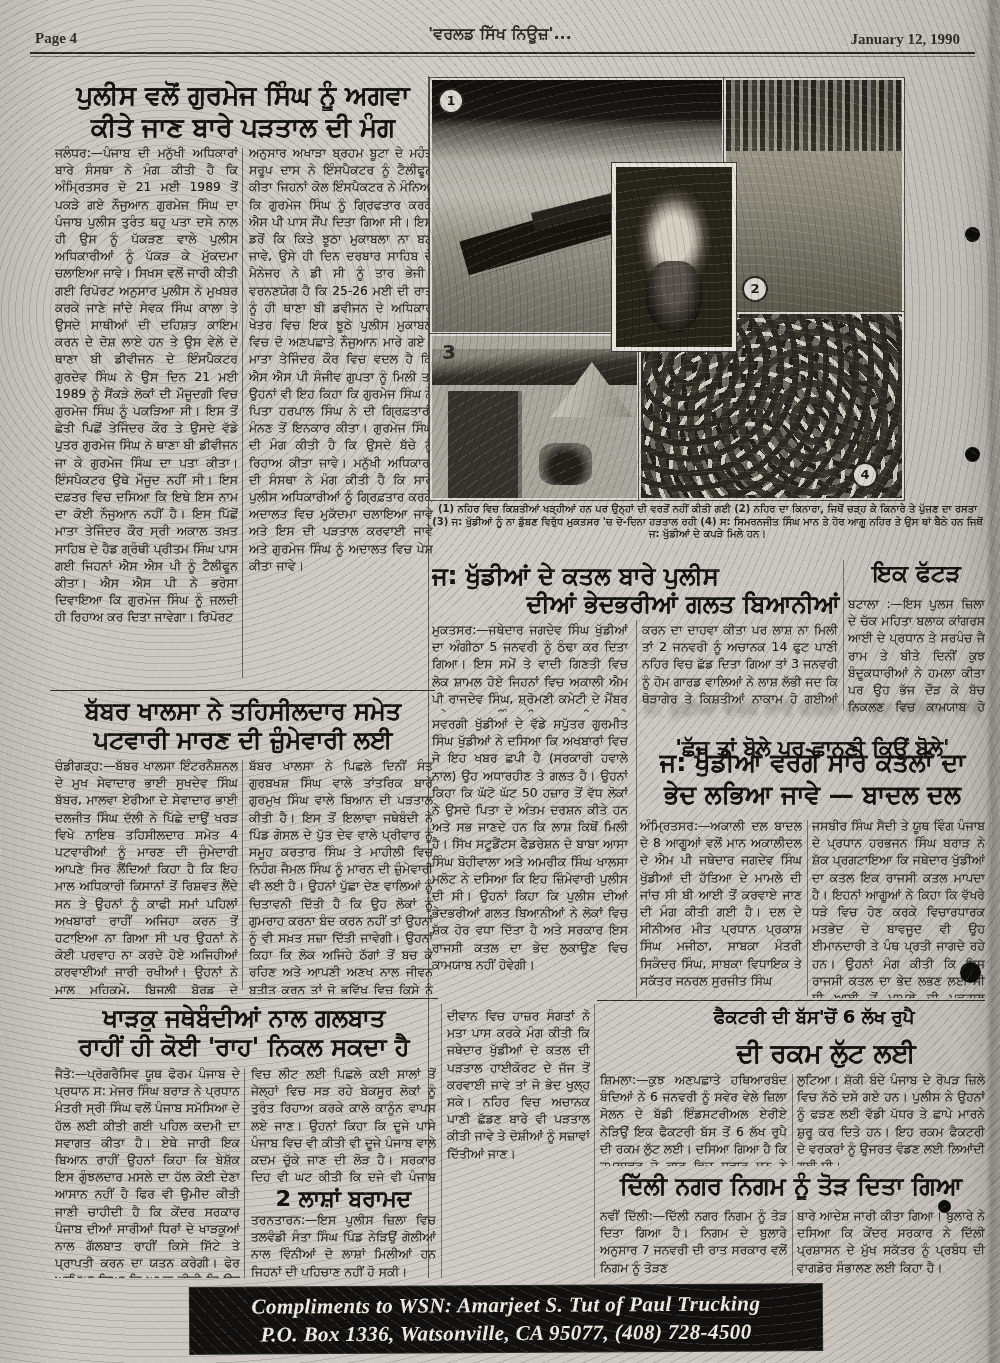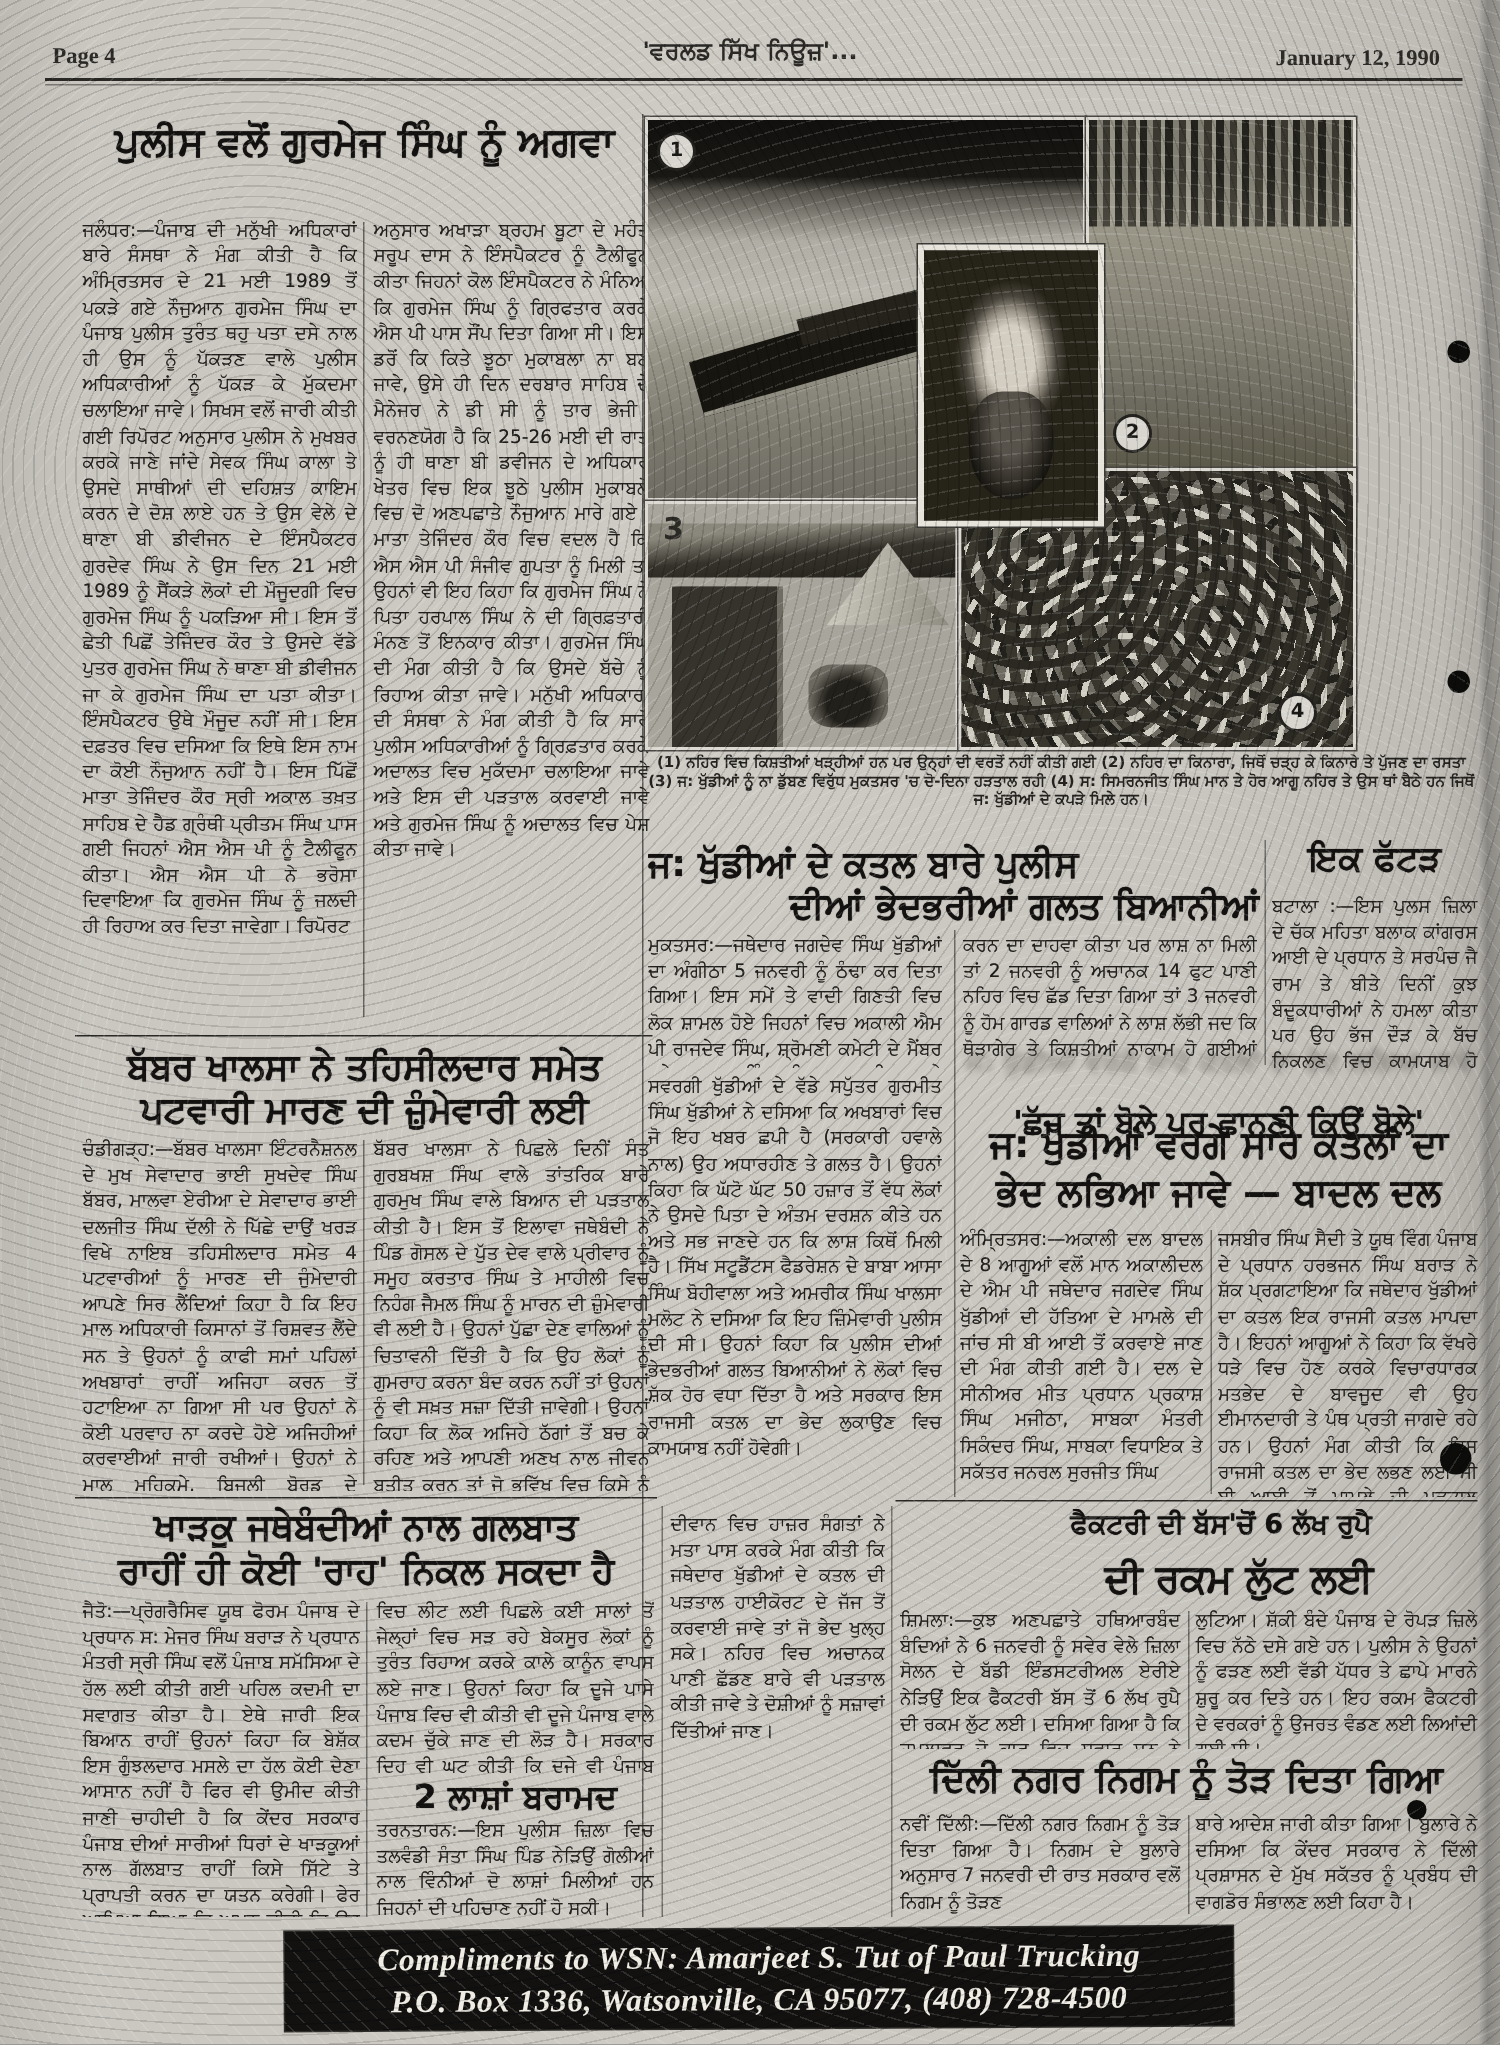--- a/index.html
+++ b/index.html
@@ -35,20 +35,21 @@
 
 <div class="page">
 
   <div class="abs serif" style="left:35px;top:30px;font-size:15px;font-weight:700;color:#2c2b28;">Page 4</div>
   <div class="abs" style="left:300px;top:24px;width:400px;text-align:center;font-size:16px;font-weight:700;color:#2a2926;">'ਵਰਲਡ ਸਿੱਖ ਨਿਊਜ਼'...</div>
   <div class="abs serif" style="right:40px;top:31px;font-size:15px;font-weight:700;color:#2c2b28;margin-left:12px;">January 12, 1990</div>
   <div class="rule" style="left:30px;top:52px;width:945px;height:2px;"></div>
   <div class="rule" style="left:30px;top:56px;width:945px;height:1px;opacity:.5;"></div>
 
   <div class="abs hl" style="left:48px;top:80px;width:390px;font-size:26px;">ਪੁਲੀਸ ਵਲੋਂ ਗੁਰਮੇਜ ਸਿੰਘ ਨੂੰ ਅਗਵਾ</div>
+  <div class="abs hl" style="left:48px;top:112px;width:390px;font-size:26px;">ਕੀਤੇ ਜਾਣ ਬਾਰੇ ਪੜਤਾਲ ਦੀ ਮੰਗ</div>
   <div class="abs body-txt" style="left:55px;top:145px;width:183px;height:535px;">ਜਲੰਧਰ:—ਪੰਜਾਬ ਦੀ ਮਨੁੱਖੀ ਅਧਿਕਾਰਾਂ ਬਾਰੇ ਸੰਸਥਾ ਨੇ ਮੰਗ ਕੀਤੀ ਹੈ ਕਿ ਅੰਮ੍ਰਿਤਸਰ ਦੇ 21 ਮਈ 1989 ਤੋਂ ਪਕੜੇ ਗਏ ਨੌਜੁਆਨ ਗੁਰਮੇਜ ਸਿੰਘ ਦਾ ਪੰਜਾਬ ਪੁਲੀਸ ਤੁਰੰਤ ਥਹੁ ਪਤਾ ਦਸੇ ਨਾਲ ਹੀ ਉਸ ਨੂੰ ਪੱਕੜਣ ਵਾਲੇ ਪੁਲੀਸ ਅਧਿਕਾਰੀਆਂ ਨੂੰ ਪੱਕੜ ਕੇ ਮੁੱਕਦਮਾ ਚਲਾਇਆ ਜਾਵੇ। ਸਿਖਸ ਵਲੋਂ ਜਾਰੀ ਕੀਤੀ ਗਈ ਰਿਪੋਰਟ ਅਨੁਸਾਰ ਪੁਲੀਸ ਨੇ ਮੁਖਬਰ ਕਰਕੇ ਜਾਣੇ ਜਾਂਦੇ ਸੇਵਕ ਸਿੰਘ ਕਾਲਾ ਤੇ ਉਸਦੇ ਸਾਥੀਆਂ ਦੀ ਦਹਿਸ਼ਤ ਕਾਇਮ ਕਰਨ ਦੇ ਦੋਸ਼ ਲਾਏ ਹਨ ਤੇ ਉਸ ਵੇਲੇ ਦੇ ਥਾਣਾ ਬੀ ਡੀਵੀਜਨ ਦੇ ਇੰਸਪੈਕਟਰ ਗੁਰਦੇਵ ਸਿੰਘ ਨੇ ਉਸ ਦਿਨ 21 ਮਈ 1989 ਨੂੰ ਸੈਂਕੜੇ ਲੋਕਾਂ ਦੀ ਮੌਜੂਦਗੀ ਵਿਚ ਗੁਰਮੇਜ ਸਿੰਘ ਨੂੰ ਪਕੜਿਆ ਸੀ। ਇਸ ਤੋਂ ਛੇਤੀ ਪਿਛੋਂ ਤੇਜਿੰਦਰ ਕੌਰ ਤੇ ਉਸਦੇ ਵੱਡੇ ਪੁਤਰ ਗੁਰਮੇਜ ਸਿੰਘ ਨੇ ਥਾਣਾ ਬੀ ਡੀਵੀਜਨ ਜਾ ਕੇ ਗੁਰਮੇਜ ਸਿੰਘ ਦਾ ਪਤਾ ਕੀਤਾ। ਇੰਸਪੈਕਟਰ ਉਥੇ ਮੌਜੂਦ ਨਹੀਂ ਸੀ। ਇਸ ਦਫ਼ਤਰ ਵਿਚ ਦਸਿਆ ਕਿ ਇਥੇ ਇਸ ਨਾਮ ਦਾ ਕੋਈ ਨੌਜੁਆਨ ਨਹੀਂ ਹੈ। ਇਸ ਪਿੱਛੋਂ ਮਾਤਾ ਤੇਜਿੰਦਰ ਕੌਰ ਸ੍ਰੀ ਅਕਾਲ ਤਖ਼ਤ ਸਾਹਿਬ ਦੇ ਹੈਡ ਗ੍ਰੰਥੀ ਪ੍ਰੀਤਮ ਸਿੰਘ ਪਾਸ ਗਈ ਜਿਹਨਾਂ ਐਸ ਐਸ ਪੀ ਨੂੰ ਟੈਲੀਫੂਨ ਕੀਤਾ। ਐਸ ਐਸ ਪੀ ਨੇ ਭਰੋਸਾ ਦਿਵਾਇਆ ਕਿ ਗੁਰਮੇਜ ਸਿੰਘ ਨੂੰ ਜਲਦੀ ਹੀ ਰਿਹਾਅ ਕਰ ਦਿਤਾ ਜਾਵੇਗਾ। ਰਿਪੋਰਟ</div>
   <div class="abs body-txt" style="left:249px;top:145px;width:184px;height:535px;">ਅਨੁਸਾਰ ਅਖਾੜਾ ਬ੍ਰਹਮ ਬੂਟਾ ਦੇ ਮਹੰਤ ਸਰੂਪ ਦਾਸ ਨੇ ਇੰਸਪੈਕਟਰ ਨੂੰ ਟੈਲੀਫੂਨ ਕੀਤਾ ਜਿਹਨਾਂ ਕੋਲ ਇੰਸਪੈਕਟਰ ਨੇ ਮੰਨਿਆ ਕਿ ਗੁਰਮੇਜ ਸਿੰਘ ਨੂੰ ਗ੍ਰਿਫਤਾਰ ਕਰਕੇ ਐਸ ਪੀ ਪਾਸ ਸੌਂਪ ਦਿਤਾ ਗਿਆ ਸੀ। ਇਸ ਡਰੋਂ ਕਿ ਕਿਤੇ ਝੂਠਾ ਮੁਕਾਬਲਾ ਨਾ ਬਣ ਜਾਵੇ, ਉਸੇ ਹੀ ਦਿਨ ਦਰਬਾਰ ਸਾਹਿਬ ਦੇ ਮੈਨੇਜਰ ਨੇ ਡੀ ਸੀ ਨੂੰ ਤਾਰ ਭੇਜੀ। ਵਰਨਣਯੋਗ ਹੈ ਕਿ 25-26 ਮਈ ਦੀ ਰਾਤ ਨੂੰ ਹੀ ਥਾਣਾ ਬੀ ਡਵੀਜਨ ਦੇ ਅਧਿਕਾਰ ਖੇਤਰ ਵਿਚ ਇਕ ਝੂਠੇ ਪੁਲੀਸ ਮੁਕਾਬਲੇ ਵਿਚ ਦੋ ਅਣਪਛਾਤੇ ਨੌਜੁਆਨ ਮਾਰੇ ਗਏ। ਮਾਤਾ ਤੇਜਿੰਦਰ ਕੌਰ ਵਿਚ ਵਦਲ ਹੈ ਕਿ ਐਸ ਐਸ ਪੀ ਸੰਜੀਵ ਗੁਪਤਾ ਨੂੰ ਮਿਲੀ ਤਾਂ ਉਹਨਾਂ ਵੀ ਇਹ ਕਿਹਾ ਕਿ ਗੁਰਮੇਜ ਸਿੰਘ ਨੇ ਪਿਤਾ ਹਰਪਾਲ ਸਿੰਘ ਨੇ ਦੀ ਗ੍ਰਿਫ਼ਤਾਰੀ ਮੰਨਣ ਤੋਂ ਇਨਕਾਰ ਕੀਤਾ। ਗੁਰਮੇਜ ਸਿੰਘ ਦੀ ਮੰਗ ਕੀਤੀ ਹੈ ਕਿ ਉਸਦੇ ਬੱਚੇ ਨੂੰ ਰਿਹਾਅ ਕੀਤਾ ਜਾਵੇ। ਮਨੁੱਖੀ ਅਧਿਕਾਰਾਂ ਦੀ ਸੰਸਥਾ ਨੇ ਮੰਗ ਕੀਤੀ ਹੈ ਕਿ ਸਾਰੇ ਪੁਲੀਸ ਅਧਿਕਾਰੀਆਂ ਨੂੰ ਗ੍ਰਿਫ਼ਤਾਰ ਕਰਕੇ ਅਦਾਲਤ ਵਿਚ ਮੁਕੱਦਮਾ ਚਲਾਇਆ ਜਾਵੇ ਅਤੇ ਇਸ ਦੀ ਪੜਤਾਲ ਕਰਵਾਈ ਜਾਵੇ ਅਤੇ ਗੁਰਮੇਜ ਸਿੰਘ ਨੂੰ ਅਦਾਲਤ ਵਿਚ ਪੇਸ਼ ਕੀਤਾ ਜਾਵੇ।</div>
   <div class="rule" style="left:242px;top:148px;width:1px;height:530px;opacity:.65;"></div>
 
   <div class="rule" style="left:428px;top:76px;width:1px;height:1202px;opacity:.7;"></div>
 
   <div class="photo" style="left:432px;top:80px;width:290px;height:252px;
        background:linear-gradient(180deg,#11100e 0%,#191814 15%,#56544c 19%,#b0ada4 32%,#bcb9b0 46%,#979488 62%,#7d7a70 82%,#6f6c63 100%);">
     <div class="abs" style="left:10%;top:54%;width:62%;height:15%;background:#17150f;transform:rotate(-16deg);box-shadow:0 -3px 0 #8f8c81 inset;"></div>
     <div class="abs" style="left:34%;top:46%;width:48%;height:7%;background:#24221b;transform:rotate(-14deg);"></div>

